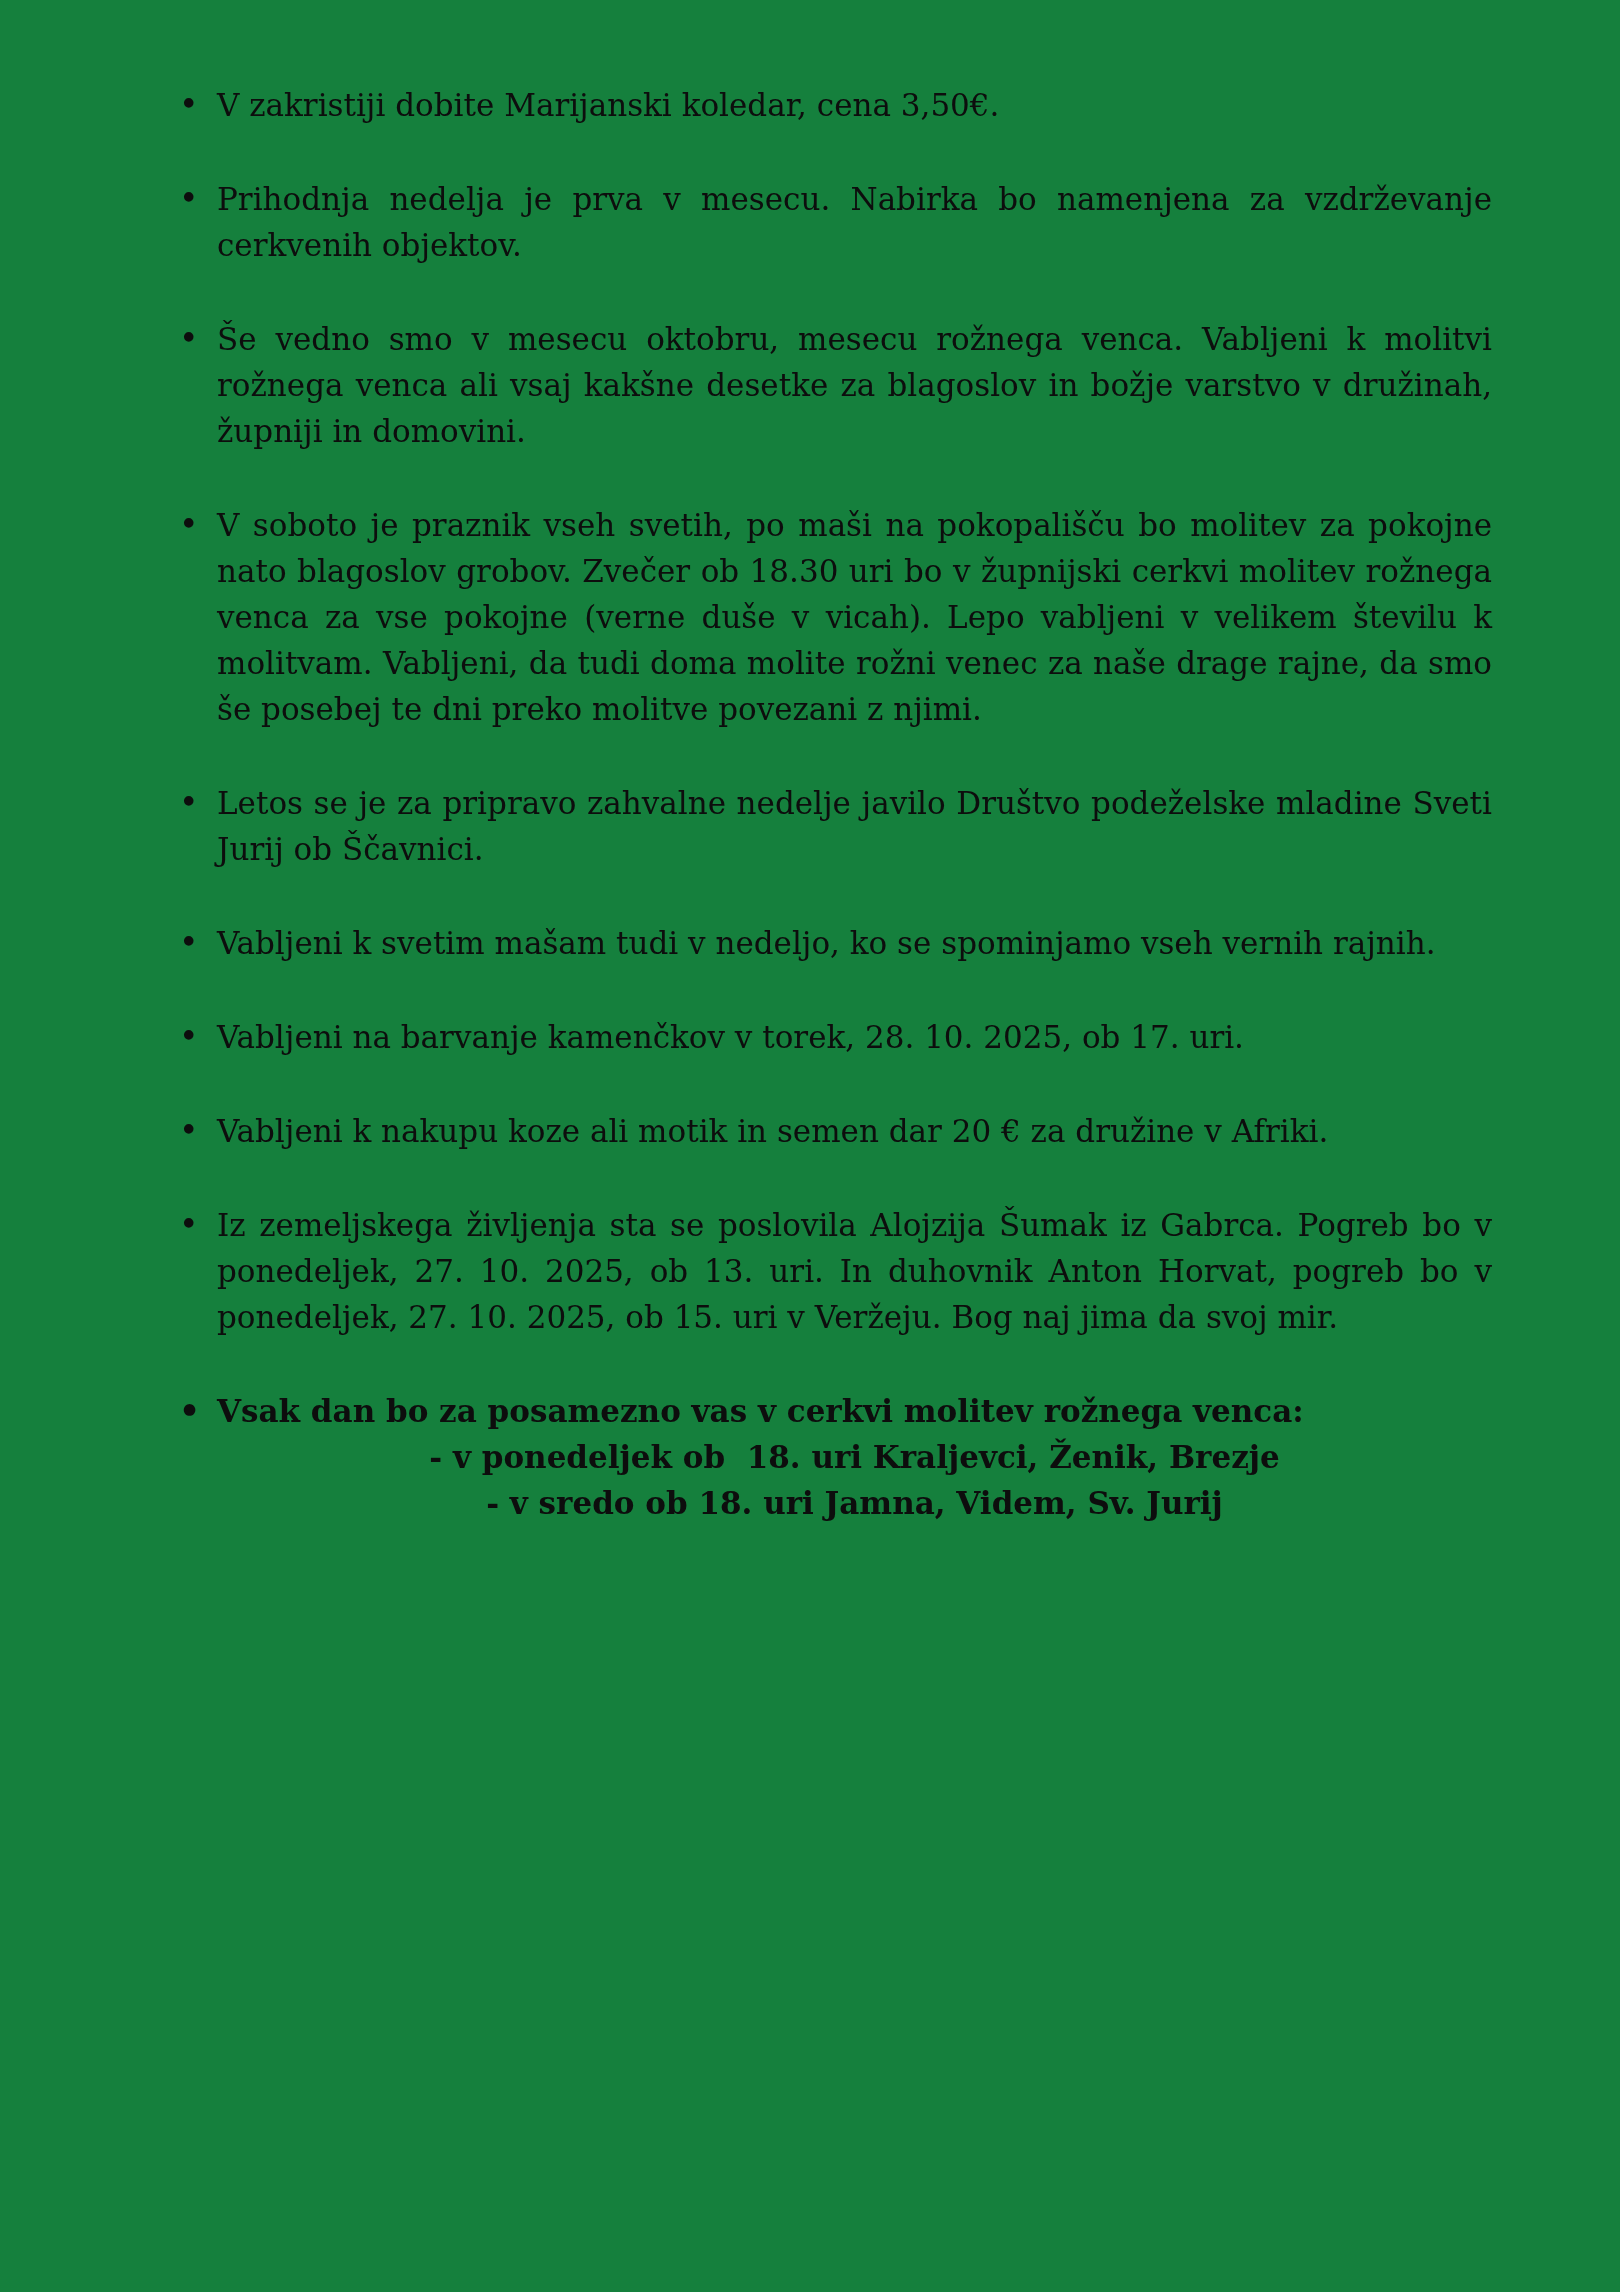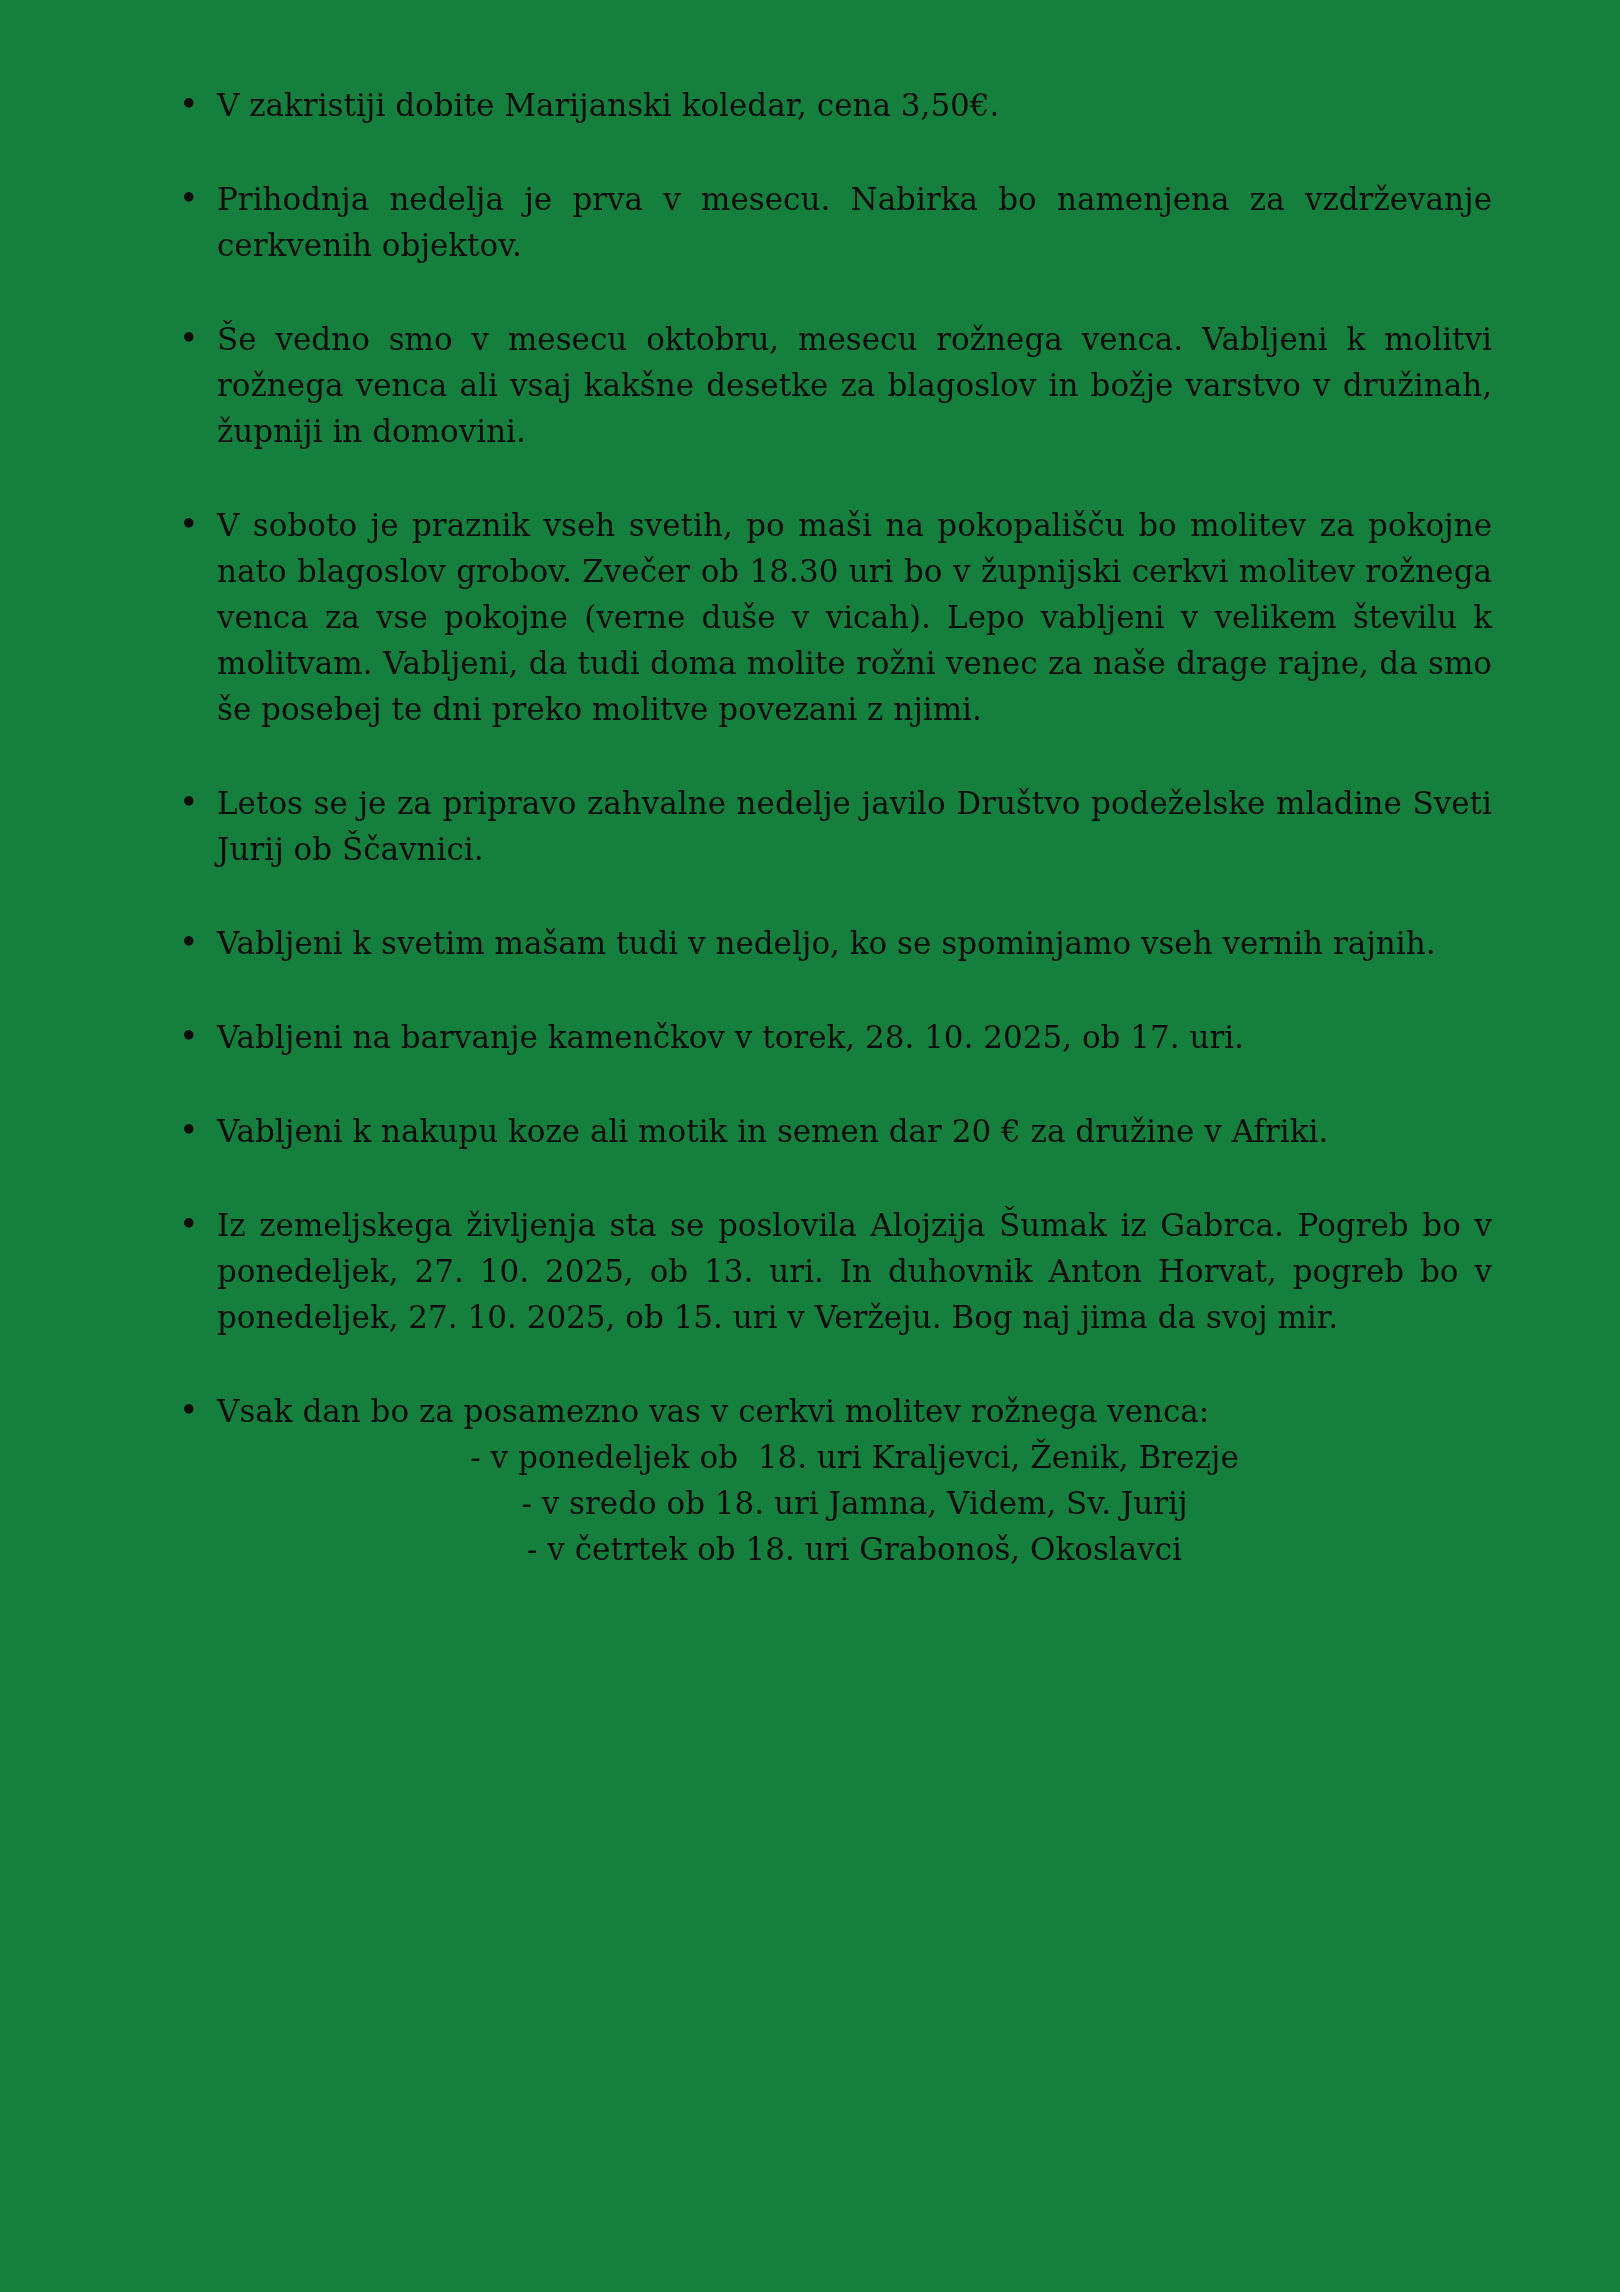--- a/index.html
+++ b/index.html
@@ -26,20 +26,21 @@
     padding: 0;
   }
   li.bullet-item {
     position: relative;
     padding-left: 38px;
     margin-bottom: 48px;
     text-align: justify;
   }
   li.bullet-item:last-child {
     margin-bottom: 16px;
+    font-weight: bold;
   }
   li.bullet-item::before {
     content: "\2022";
     position: absolute;
     left: 0;
     top: 0;
     font-size: 33px;
   }
   .subline {
     text-align: center;
@@ -75,17 +76,16 @@
     <li class="bullet-item">
       <span>Vabljeni k nakupu koze ali motik in semen dar 20 € za družine v Afriki.</span>
     </li>
     <li class="bullet-item">
       <span>Iz zemeljskega življenja sta se poslovila Alojzija Šumak iz Gabrca. Pogreb bo v ponedeljek, 27. 10. 2025, ob 13. uri. In duhovnik Anton Horvat, pogreb bo v ponedeljek, 27. 10. 2025, ob 15. uri v Veržeju. Bog naj jima da svoj mir.</span>
     </li>
     <li class="bullet-item">
       <div>Vsak dan bo za posamezno vas v cerkvi molitev rožnega venca:</div>
       <div class="subline">- v ponedeljek ob  18. uri Kraljevci, Ženik, Brezje</div>
       <div class="subline">- v sredo ob 18. uri Jamna, Videm, Sv. Jurij</div>
-      <div class="subline">- v četrtek ob 18. uri Grabonoš, Okoslavci</div>
     </li>
   </ul>
 </div>
 
 
 </body></html>

